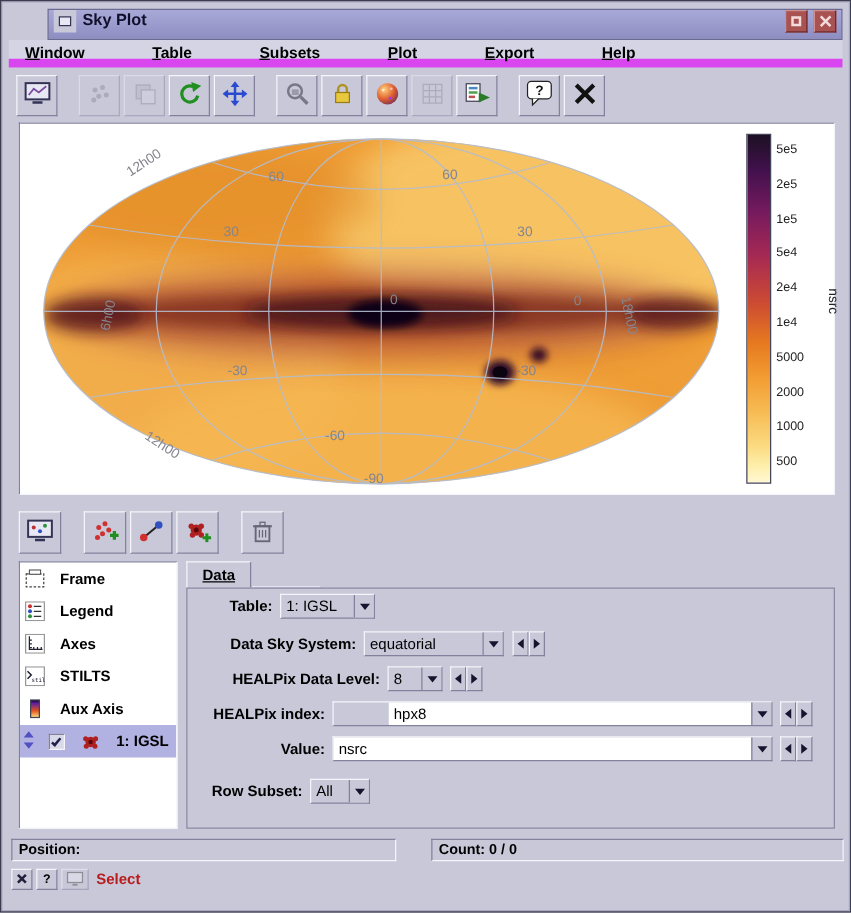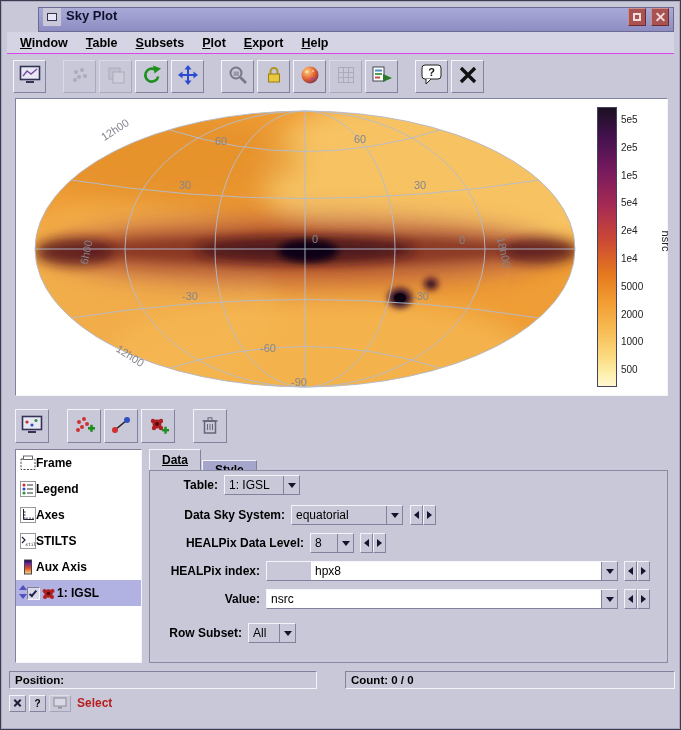--- a/index.html
+++ b/index.html
@@ -20,21 +20,21 @@
   .tb-sysicon i{display:block;width:10px;height:8px;border:1.5px solid #333355;background:#e8e8f4;}
   .tb-title{font-weight:bold; font-size:13px; color:#10102c; flex:1;}
   .tb-btn{width:18px;height:18px; background:#a85252; border:1px solid; border-color:#cf8f8f #6e2b2b #6e2b2b #cf8f8f;
     display:flex;align-items:center;justify-content:center; position:relative;}
   .tb-btn.max i{display:block;width:8px;height:8px;border:2px solid #f2dcdc;}
   .tb-btn.close i, .tb-btn.close i::after{content:"";display:block;position:absolute;width:11px;height:2px;background:#f2dcdc;}
   .tb-btn.close i{transform:rotate(45deg);} .tb-btn.close i::after{transform:rotate(90deg);}
 
   
   .menubar{position:absolute; left:6px; top:31px; right:6px; height:22px; background:var(--ctrl2);
-    border-bottom:1px solid #d946ef; display:flex; align-items:center; padding-left:4px;}
+    border-bottom:7px solid #d946ef; display:flex; padding-left:4px;gap:36px;}
   .menu-item{display:inline-block; padding:3px 9px; font-weight:bold; font-size:12.5px;}
   .menu-item::first-letter{text-decoration:underline;}
 
   
   .toolbar{position:absolute; left:12px; top:56px; height:38px; display:flex; align-items:center;}
   .tbtn{width:33px;height:33px;margin-right:3px;background:var(--ctrl);
     border:1px solid; border-color:var(--hi) var(--sh) var(--sh) var(--hi);
     display:flex;align-items:center;justify-content:center;}
   .tbtn.disabled{opacity:.45;}
   .tgap{width:14px;}
@@ -51,30 +51,30 @@
   .cb-axis{position:absolute; left:640px; top:136px; font-size:11px; color:#222; transform:rotate(90deg); transform-origin:center;}
 
   
   .ltoolbar{position:absolute; left:14px; top:406px; height:38px; display:flex; align-items:center;}
   .ltoolbar .tbtn{width:34px;height:34px;}
   .lgap{width:15px;}
 
   
   .layerlist{position:absolute; left:14px; top:448px; width:127px; height:214px; background:#fff;
     border:1px solid; border-color:var(--sh) var(--hi) var(--hi) var(--sh); overflow:hidden;}
-  .lrow{height:26px; display:flex; align-items:center; gap:0; padding-left:3px;}
+  .lrow{height:26px; display:flex; align-items:center; gap:12px; padding-left:3px;}
   .lrow .licon{width:17px;height:17px;flex:0 0 auto;display:flex;align-items:center;justify-content:center;}
   .lrow .llabel{font-weight:bold; font-size:12px;}
   .lrow.selected{background:var(--sel);}
   .checkbox{width:13px;height:13px;background:#d9d9e8;border:1px solid;border-color:var(--sh) var(--hi) var(--hi) var(--sh);
     position:relative;flex:0 0 auto;}
   .checkbox i{position:absolute;left:3px;top:1px;width:4px;height:8px;border-right:2px solid #20204a;border-bottom:2px solid #20204a;transform:rotate(40deg);}
 
   
-  .tabs{position:absolute; left:148px; top:448px; height:22px; display:flex; align-items:center;text-decoration:underline;}
+  .tabs{position:absolute; left:148px; top:448px; height:22px; display:flex; align-items:flex-start;text-decoration:underline;}
   .tab{height:21px; padding:0 12px; display:flex; align-items:center; font-weight:bold; font-size:12px;
     border:1px solid; border-color:var(--hi) var(--sh) transparent var(--hi); margin-right:1px;}
   .tab.active{background:var(--ctrl); height:22px;}
   .tab.inactive{background:#a6a6cd; height:20px;margin-top:20px;}
   .panel-body{position:absolute; left:148px; top:469px; width:519px; height:193px; background:var(--ctrl);
     border:1px solid #8a8aa2;}
   .flabel{position:absolute; font-weight:bold; font-size:12px; line-height:20px; text-align:right;}
   .combo{position:absolute; height:20px; display:flex; align-items:stretch; background:var(--ctrl);
     border:1px solid; border-color:var(--hi) var(--sh) var(--sh) var(--hi);}
   .combo .combo-text{flex:1; font-size:12px; line-height:18px; padding:0 4px; white-space:nowrap; overflow:hidden;}

